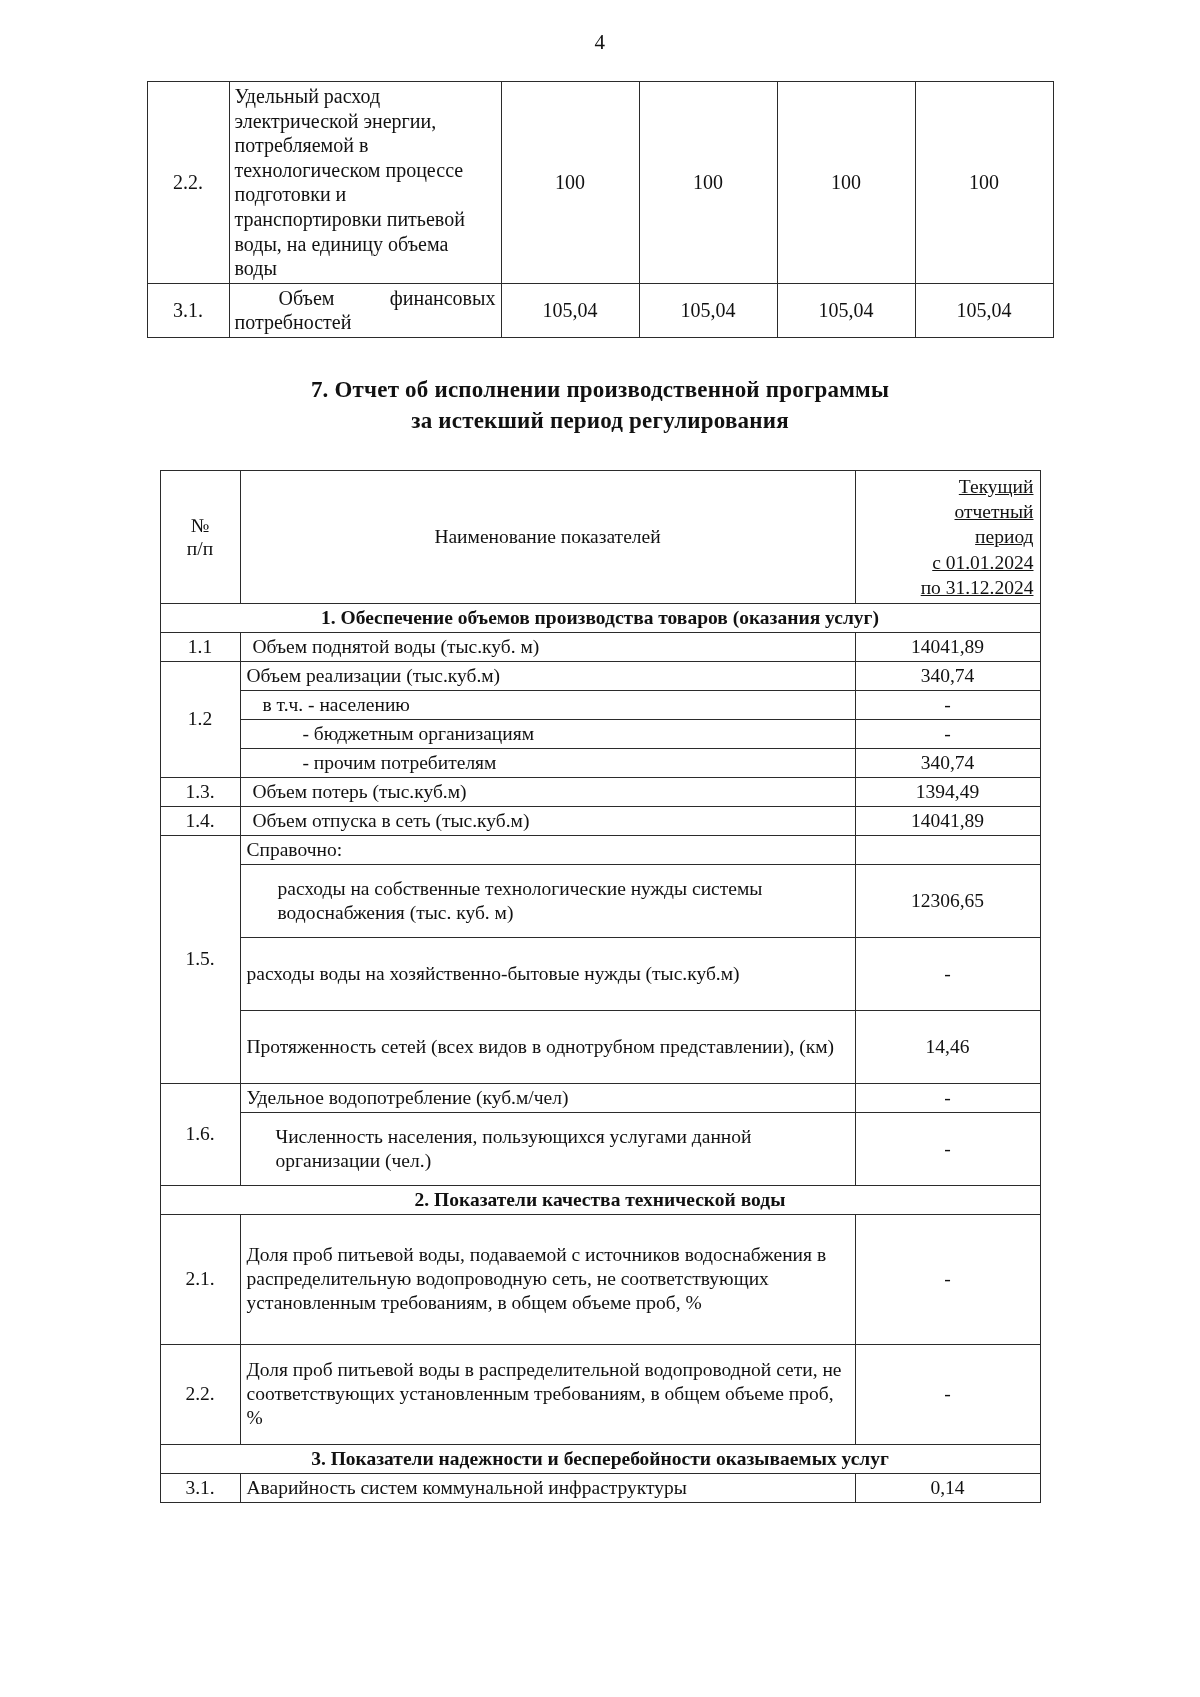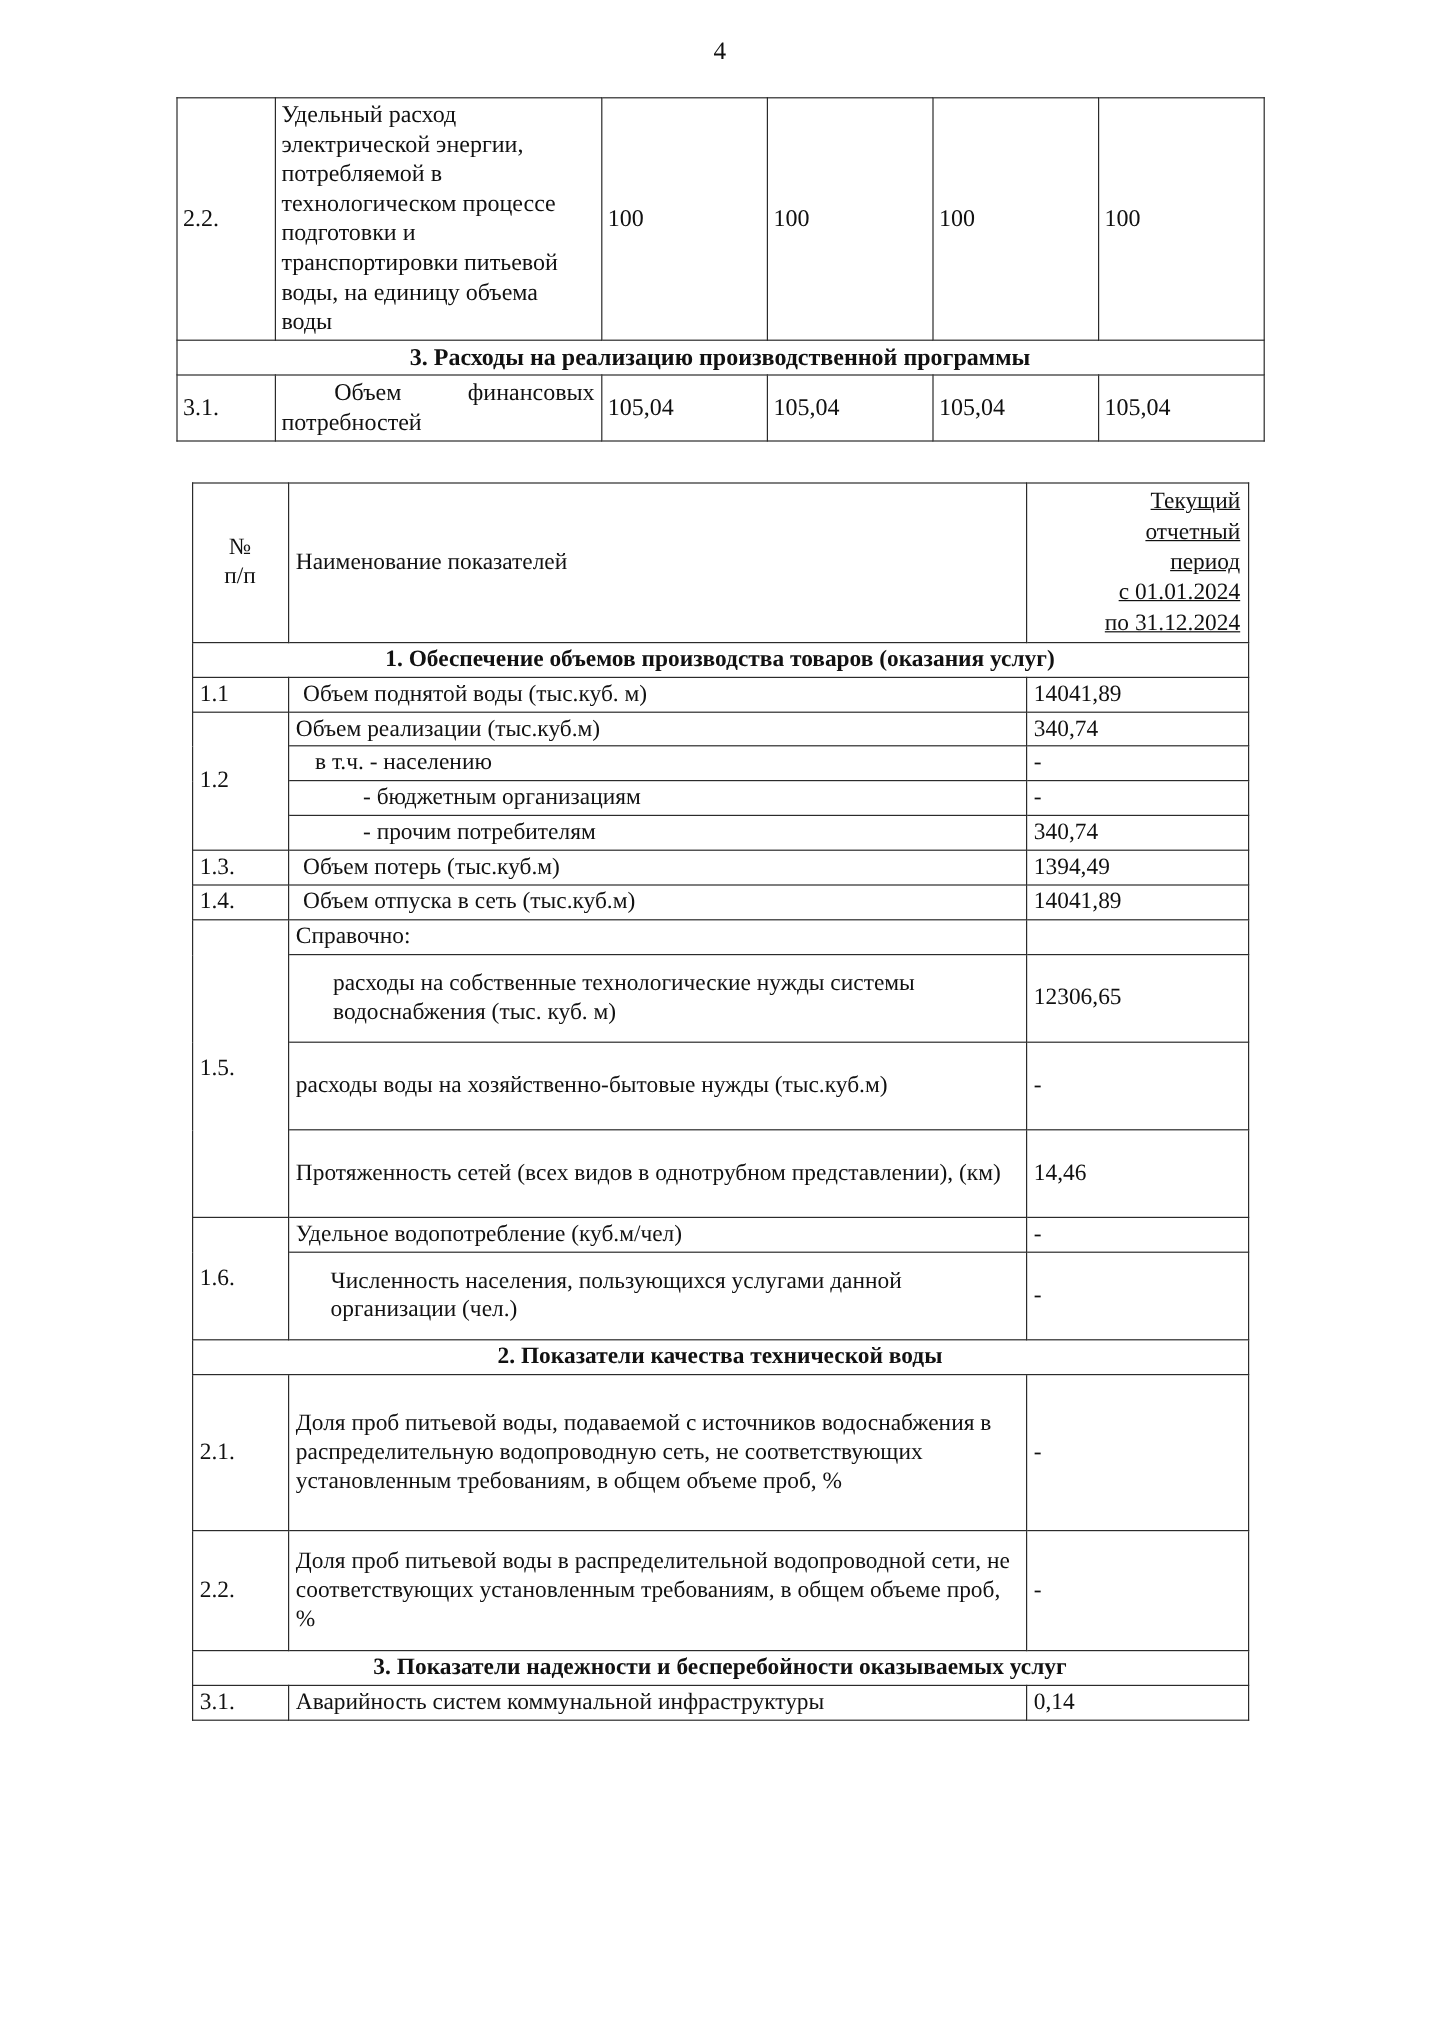--- a/index.html
+++ b/index.html
@@ -36,21 +36,21 @@
     margin: 0 auto;
     font-size: 19.5px;
     line-height: 1.23;
   }
   table.doc td {
     border: 1.4px solid #2b2b2b;
     padding: 2px 5px;
     vertical-align: middle;
     word-wrap: break-word;
   }
-  .c { }
+  .c { text-align: center; }
   .l { text-align: left; }
   .mid { vertical-align: middle; }
   .top { vertical-align: top; }
   .section-row td {
     text-align: center;
     font-weight: bold;
     font-size: 19.5px;
     padding: 3px 4px;
   }
 
@@ -109,40 +109,41 @@
     </colgroup>
     <tbody>
       <tr>
         <td class="c mid">2.2.</td>
         <td class="l top">Удельный расход электрической энергии, потребляемой в технологическом процессе подготовки и транспортировки питьевой воды, на единицу объема воды</td>
         <td class="c mid">100</td>
         <td class="c mid">100</td>
         <td class="c mid">100</td>
         <td class="c mid">100</td>
       </tr>
-      <tr class="section-row">
-        <td colspan="6">3. Расходы на реализацию производственной программы</td>
-      </tr>
       <tr>
         <td class="c mid">3.1.</td>
         <td class="top">
           <div style="display:flex; justify-content:space-between;margin-left:44px;">
             <span>Объем</span>
             <span>финансовых</span>
           </div>
           <div>потребностей</div>
         </td>
         <td class="c mid">105,04</td>
         <td class="c mid">105,04</td>
         <td class="c mid">105,04</td>
         <td class="c mid">105,04</td>
       </tr>
     </tbody>
   </table>
 
+  <div class="heading">
+    <span class="ln">7. Отчет об исполнении производственной программы</span>
+    <span class="ln">за истекший период регулирования</span>
+  </div>
 
   <table class="doc" id="table-two">
     <colgroup>
       <col class="t2-idx">
         <col class="t2-name">
         <col class="t2-val">
     </colgroup>
     <tbody>
 
       <tr>

